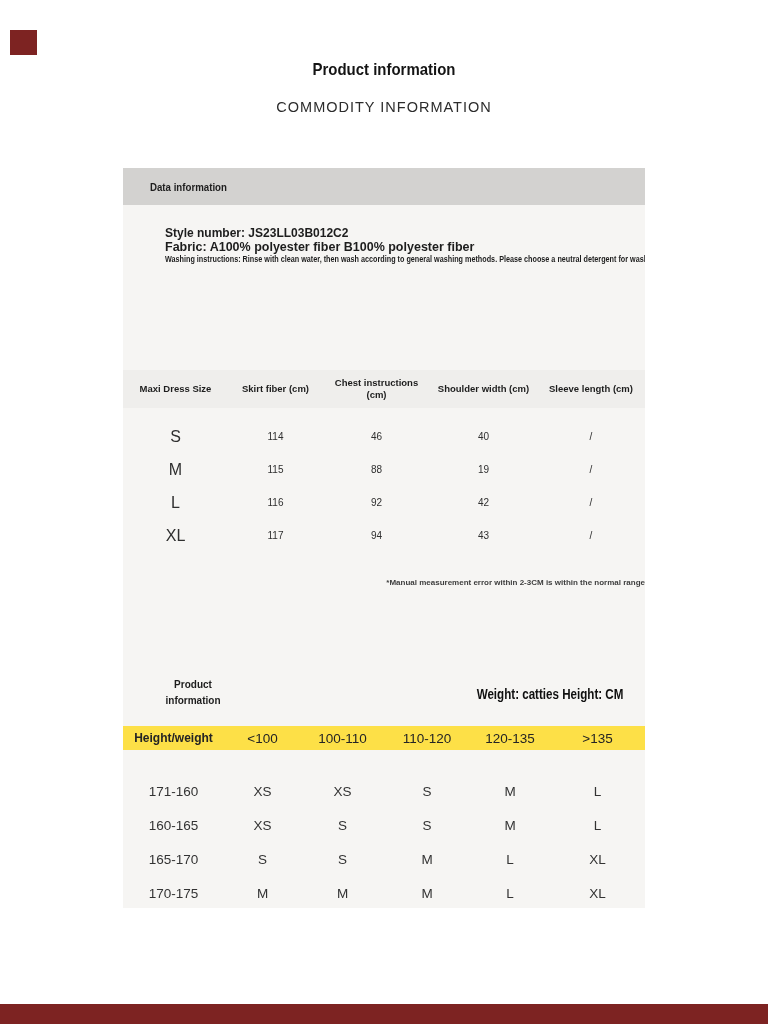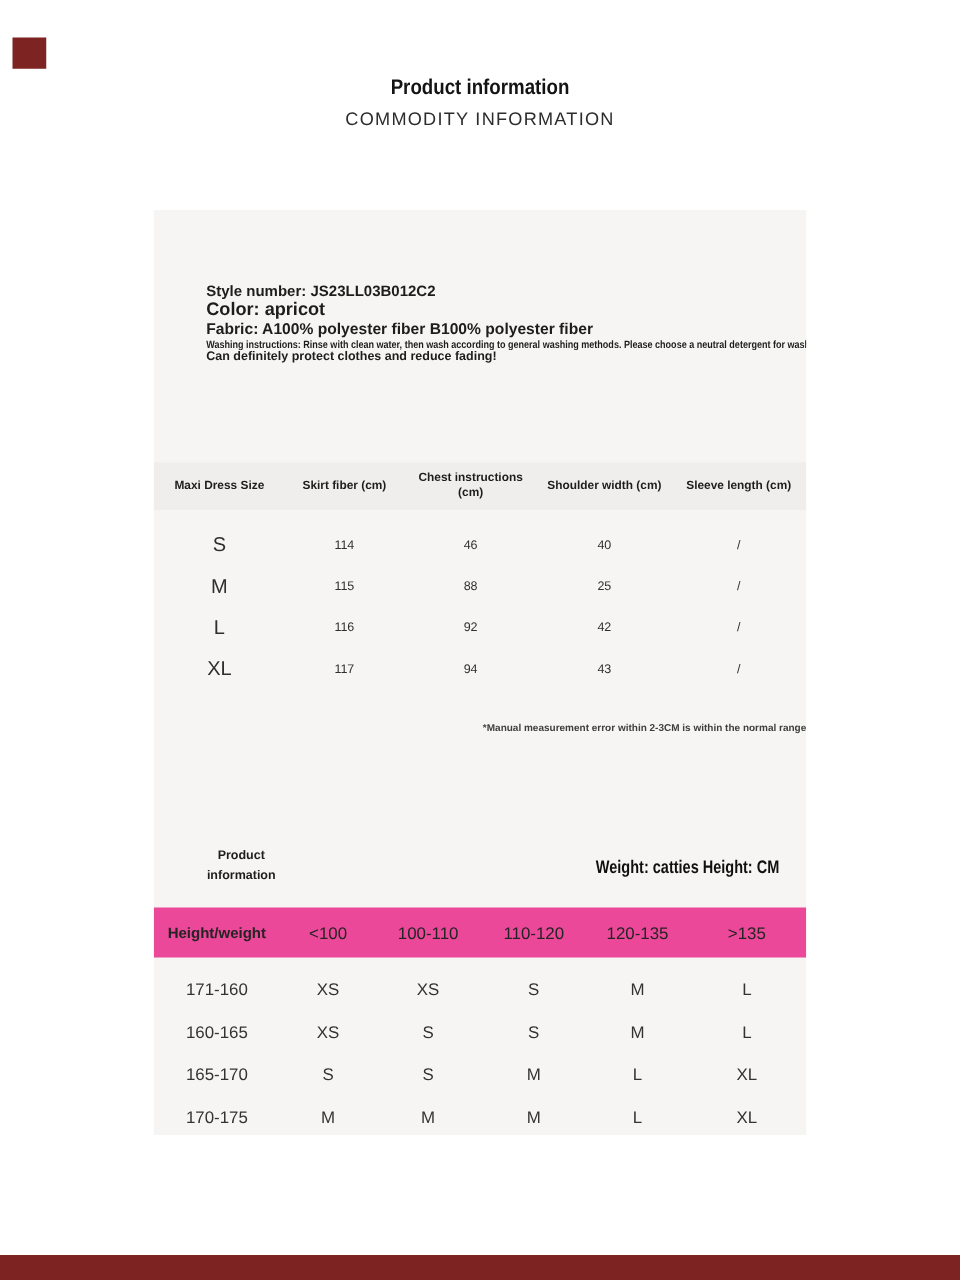--- a/index.html
+++ b/index.html
@@ -15,21 +15,21 @@
   .deco-top    { position:absolute; left:10px; top:30px; width:27px; height:25px; background:#7d2322; }
   .deco-bottom { position:absolute; left:0; top:1004px; width:768px; height:20px; background:#7d2322; }
 
   
   .h1 {
     position:absolute; top:60px; left:0; width:768px;
     text-align:center; font-size:17px; font-weight:bold; color:#141414;
     transform:scaleX(0.88);
   }
   .h2 {
-    position:absolute; top:88px; left:0; width:768px;
+    position:absolute; top:99px; left:0; width:768px;
     text-align:center; font-size:14.5px; font-weight:400;
     letter-spacing:1px; color:#2c2c2c;
   }
 
   
   .panel {
     position:absolute; left:123px; top:168px;
     width:522px; height:740px;
     background:#f6f5f3; overflow:hidden;
   }
@@ -78,46 +78,47 @@
   .unit-note {
     position:absolute; right:22px; top:10px;
     font-size:14.5px; font-weight:bold; color:#101010;
     transform:scaleX(0.8); transform-origin:right center;
     white-space:nowrap;
   }
 
   
   .hw-grid { display:grid; grid-template-columns:101px 77px 83px 86px 80px 95px; align-items:center; }
   .hw-head {
-    position:absolute; top:558px; left:0; width:522px; height:40px;
-    background:#ec4899;
+    position:absolute; top:558px; left:0; width:522px; height:24px;
+    background:#fde047;
   }
   .hw-head .cell { text-align:center; font-size:13.5px; color:#242424; }
   .hw-head .cell:first-child { font-weight:bold; font-size:12px; }
   .hw-body { position:absolute; top:596px; left:0; width:522px; padding-top:10px; }
   .hw-body .trow { height:34px; }
   .hw-body .cell { text-align:center; font-size:13.5px; color:#333333; }
 </style>
 </head>
 <body>
 
 <div class="deco-top"></div>
 
 <div class="h1">Product information</div>
 <div class="h2">COMMODITY INFORMATION</div>
 
 <div class="panel">
 
+  <div class="section-bar">
+    <span class="bar-text">Data information</span>
+  </div>
 
   <div class="info-lines">
     <p class="l-style">Style number: JS23LL03B012C2</p>
-    <p class="l-color">Color: apricot</p>
     <p class="l-fabric">Fabric: A100% polyester fiber B100% polyester fiber</p>
     <p class="l-washing">Washing instructions: Rinse with clean water, then wash according to general washing methods. Please choose a neutral detergent for washing.</p>
-    <p class="l-care">Can definitely protect clothes and reduce fading!</p>
   </div>
 
   <div class="size-head size-grid">
       <span class="cell">Maxi Dress Size</span>
       <span class="cell">Skirt fiber (cm)</span>
       <span class="cell">Chest instructions (cm)</span>
       <span class="cell">Shoulder width (cm)</span>
       <span class="cell">Sleeve length (cm)</span>
     </div>
   <div class="size-body">
@@ -125,21 +126,21 @@
         <span class="cell">S</span>
         <span class="cell">114</span>
         <span class="cell">46</span>
         <span class="cell">40</span>
         <span class="cell">/</span>
       </div>
       <div class="trow size-grid">
         <span class="cell">M</span>
         <span class="cell">115</span>
         <span class="cell">88</span>
-        <span class="cell">25</span>
+        <span class="cell">19</span>
         <span class="cell">/</span>
       </div>
       <div class="trow size-grid">
         <span class="cell">L</span>
         <span class="cell">116</span>
         <span class="cell">92</span>
         <span class="cell">42</span>
         <span class="cell">/</span>
       </div>
       <div class="trow size-grid">

